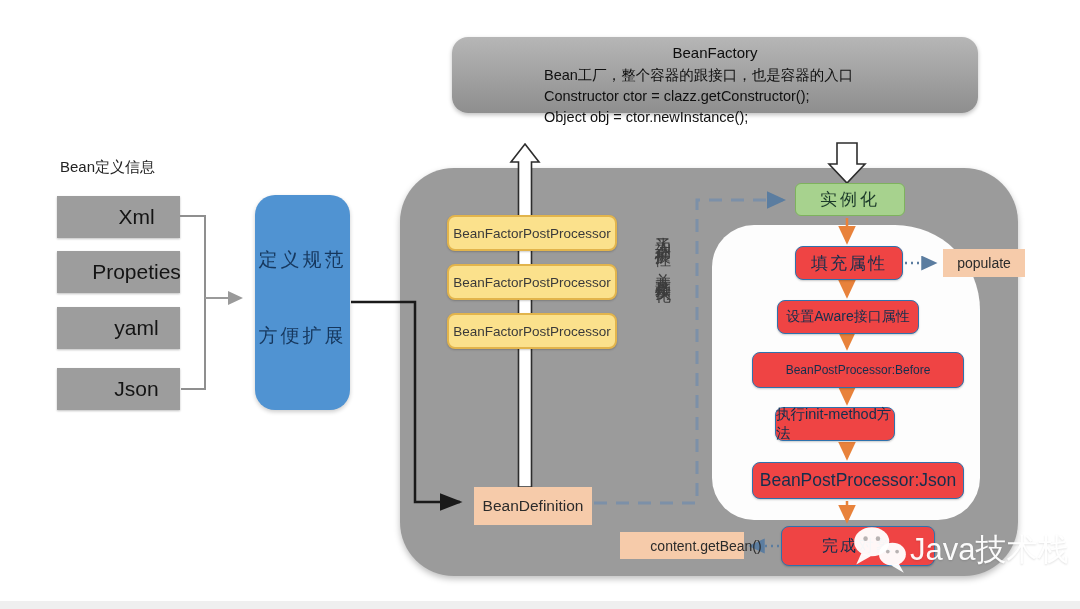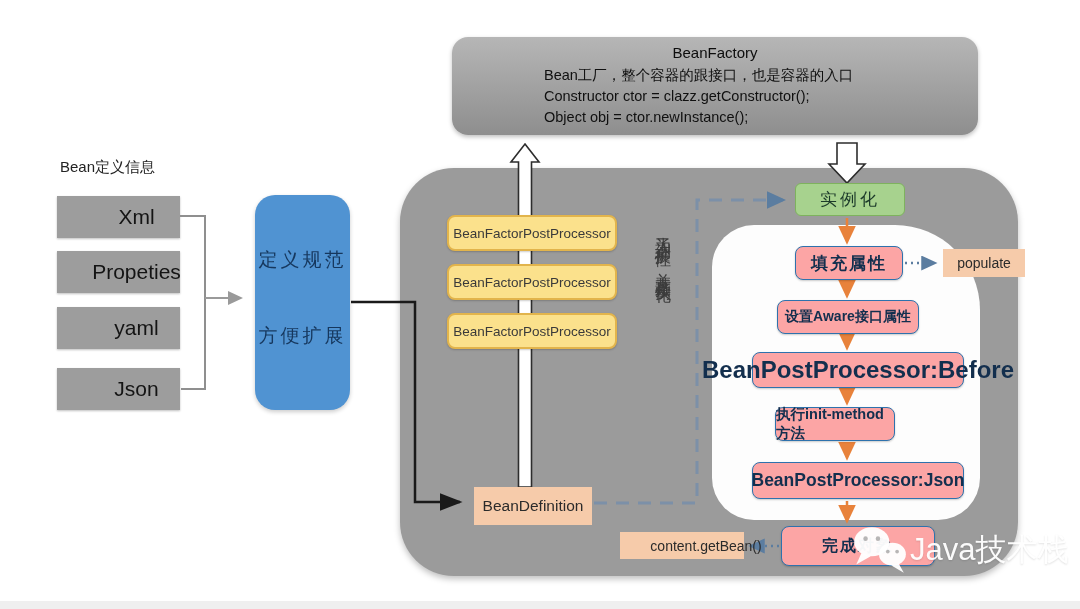--- a/index.html
+++ b/index.html
@@ -2,21 +2,21 @@
 <html><head>
 <meta charset="utf-8">
 <style>
   * { margin:0; padding:0; box-sizing:border-box; }
   body { background:#fff; font-family:"Liberation Sans", sans-serif; }
   #stage { position:relative; width:1080px; height:609px; background:#ffffff; overflow:hidden; }
 
   .abs { position:absolute; }
 
   
-  .bf { left:452px; top:37px; width:526px; height:98px; border-radius:16px;
+  .bf { left:452px; top:37px; width:526px; height:76px; border-radius:16px;
         background:linear-gradient(#b6b6b6,#8e8e8e); box-shadow:0 2px 4px rgba(0,0,0,.25); }
   .bf-title { position:absolute; top:7px; left:0; width:100%; text-align:center;
               font-size:15px; color:#0d0d0d; }
   .bf-lines { position:absolute; left:92px; top:28px; font-size:14.5px; line-height:21px; color:#101010; }
 
   
   .src-label { left:60px; top:158px; font-size:15px; color:#232323; }
   .src { left:57px; width:123px; height:42px; background:#9d9d9d; color:#141414;
          display:flex; align-items:center; justify-content:center; font-size:21px;
          box-shadow:0 1px 2px rgba(0,0,0,.25);padding-left:36px; }
@@ -45,25 +45,25 @@
   
   .vnote { left:652px; top:224px; height:276px; writing-mode:vertical-rl; text-orientation:upright;
            font-size:16px; letter-spacing:2.5px; color:#3c3c3c; }
 
   
   .green { left:795px; top:183px; width:110px; height:33px; background:#a7d28e;
            border:1.5px solid #7eb25e; border-radius:6px; color:#1c3a2a; font-size:17px;
            letter-spacing:3px; display:flex; align-items:center; justify-content:center; }
 
   
-  .fbox { background:#fca5a5; border:1.5px solid #2e72ad; border-radius:8px; color:#132f4e;
-          display:flex; align-items:center; justify-content:center; box-shadow:0 1px 2px rgba(0,0,0,.2);font-weight:bold; }
+  .fbox { background:#ef4444; border:1.5px solid #2e72ad; border-radius:8px; color:#132f4e;
+          display:flex; align-items:center; justify-content:center; box-shadow:0 1px 2px rgba(0,0,0,.2); }
   .b1 { left:795px; top:246px; width:108px; height:34px; font-size:17px; letter-spacing:2px; }
   .b2 { left:777px; top:300px; width:142px; height:34px; font-size:14px; }
-  .b3 { left:752px; top:352px; width:212px; height:36px; font-size:24px; }
+  .b3 { left:752px; top:352px; width:212px; height:36px; font-size:12px; }
   .b4 { left:775px; top:407px; width:120px; height:34px; font-size:14.5px; }
   .b5 { left:752px; top:462px; width:212px; height:37px; font-size:17.5px; }
   .b6 { left:781px; top:526px; width:154px; height:40px; font-size:16px; letter-spacing:2px; }
 
   
   .peach { background:#f6cbaa; color:#2b2b2b; display:flex; align-items:center; justify-content:center; }
   .populate { left:943px; top:249px; width:82px; height:28px; font-size:14px; }
   .getbean { left:620px; top:532px; width:124px; height:27px; font-size:14px;padding-left:48px; }
   .beandef { left:474px; top:487px; width:118px; height:38px; font-size:15.5px; }
 

